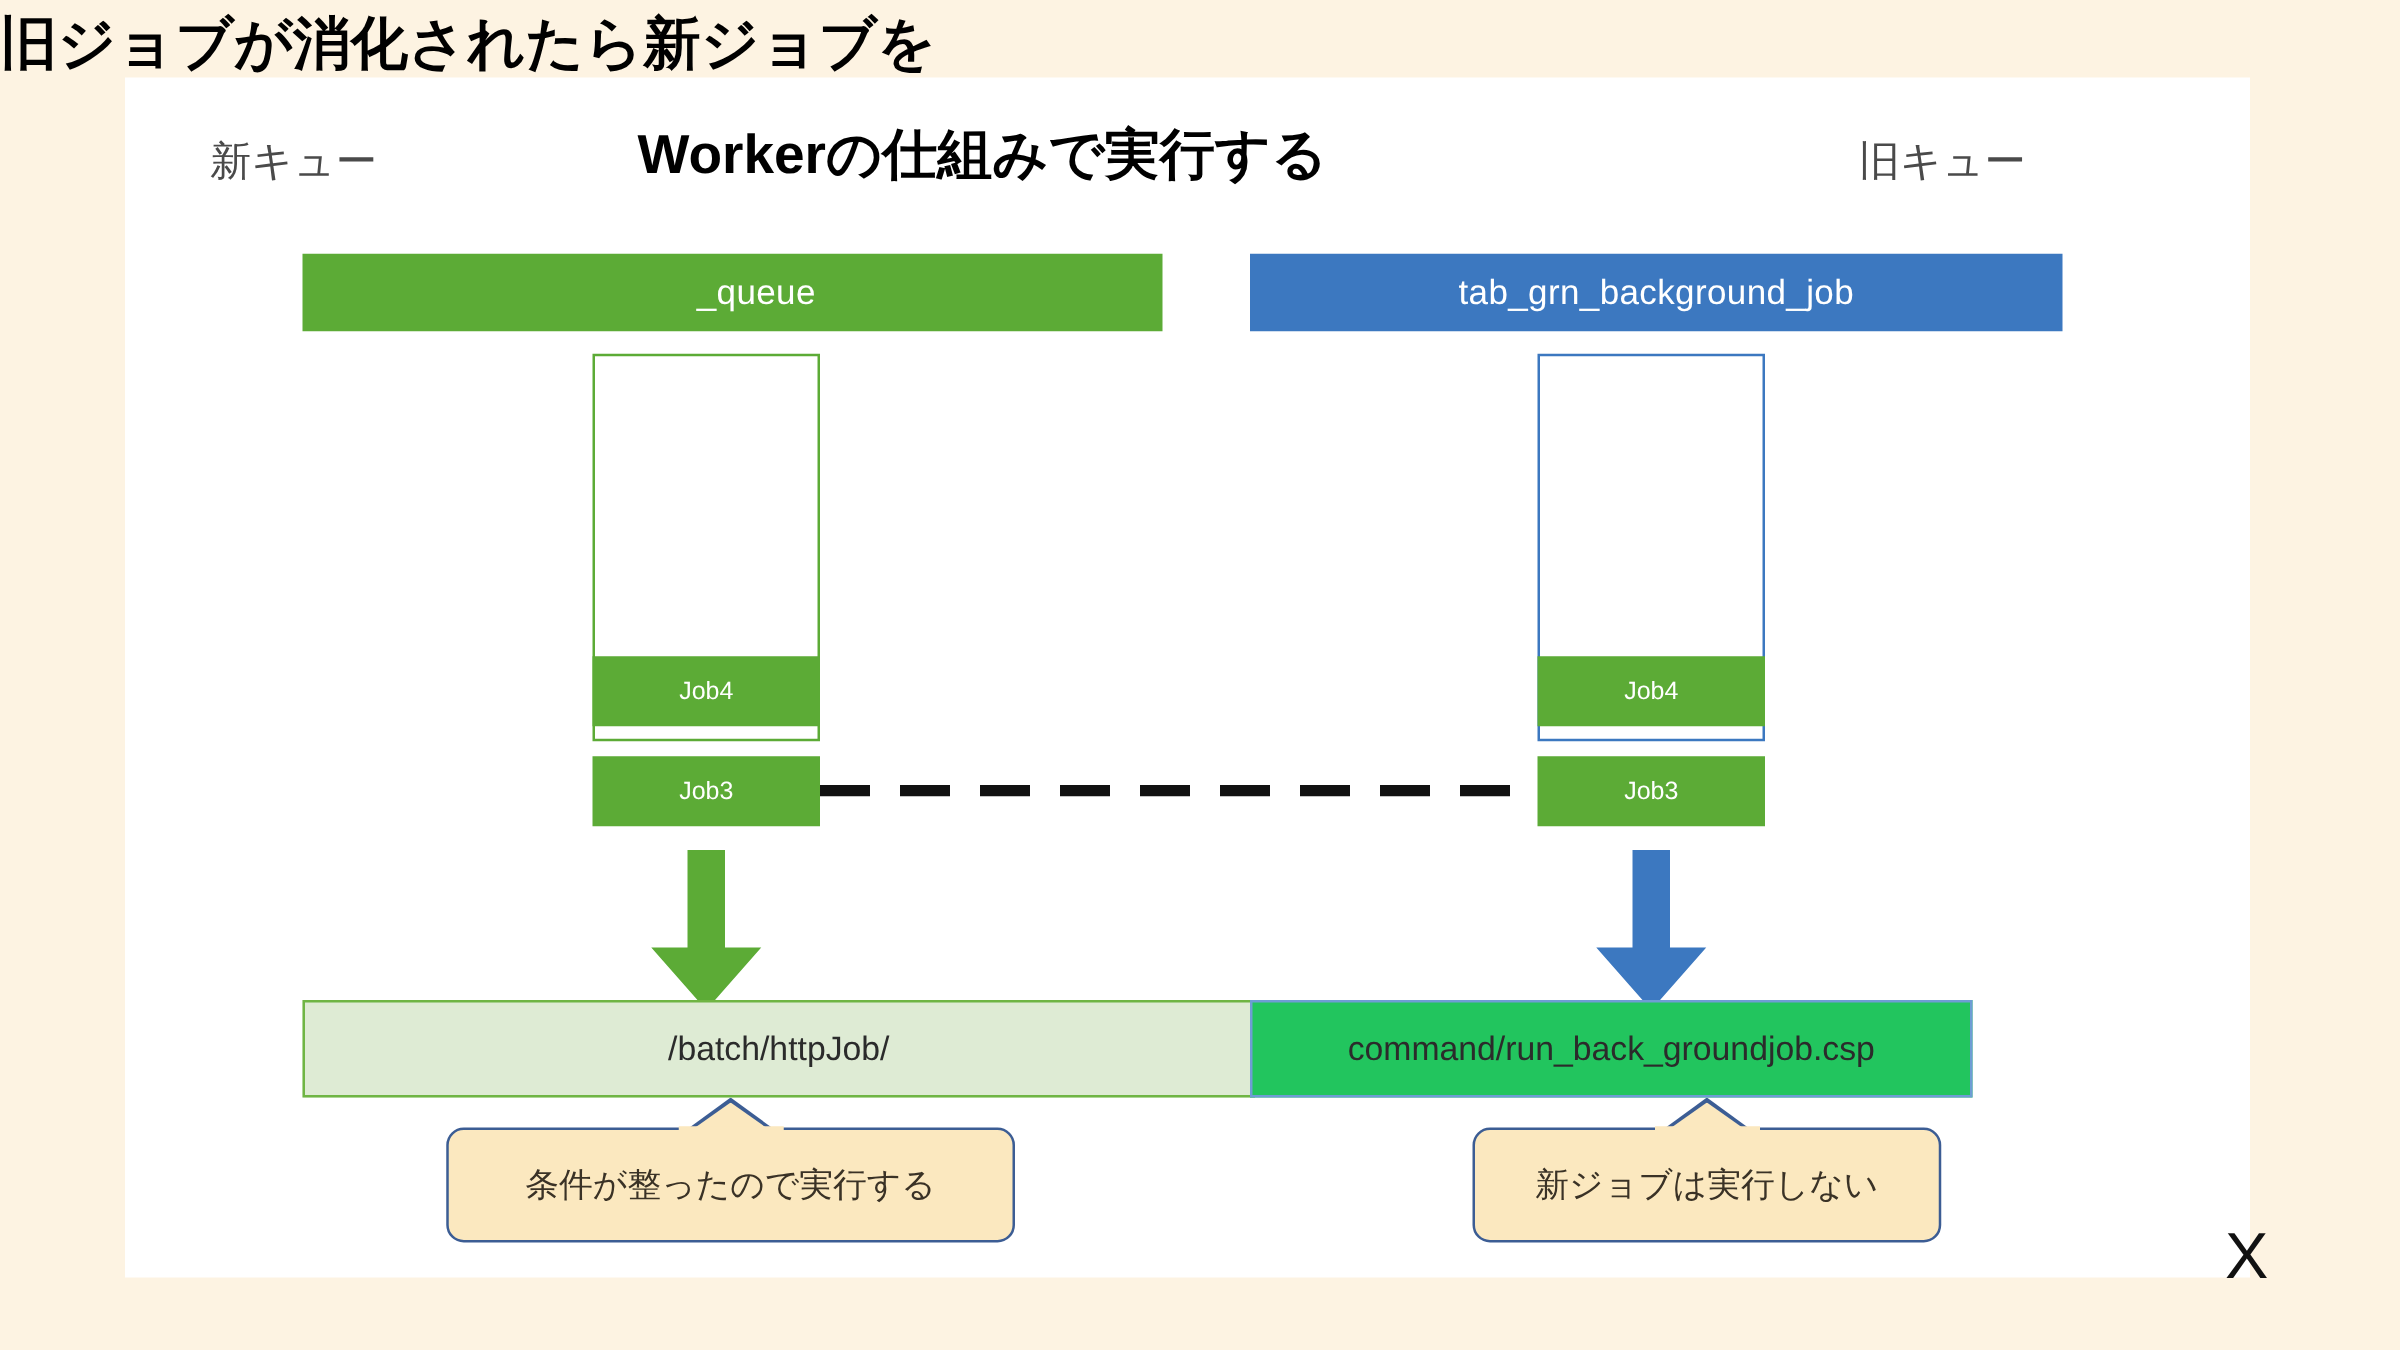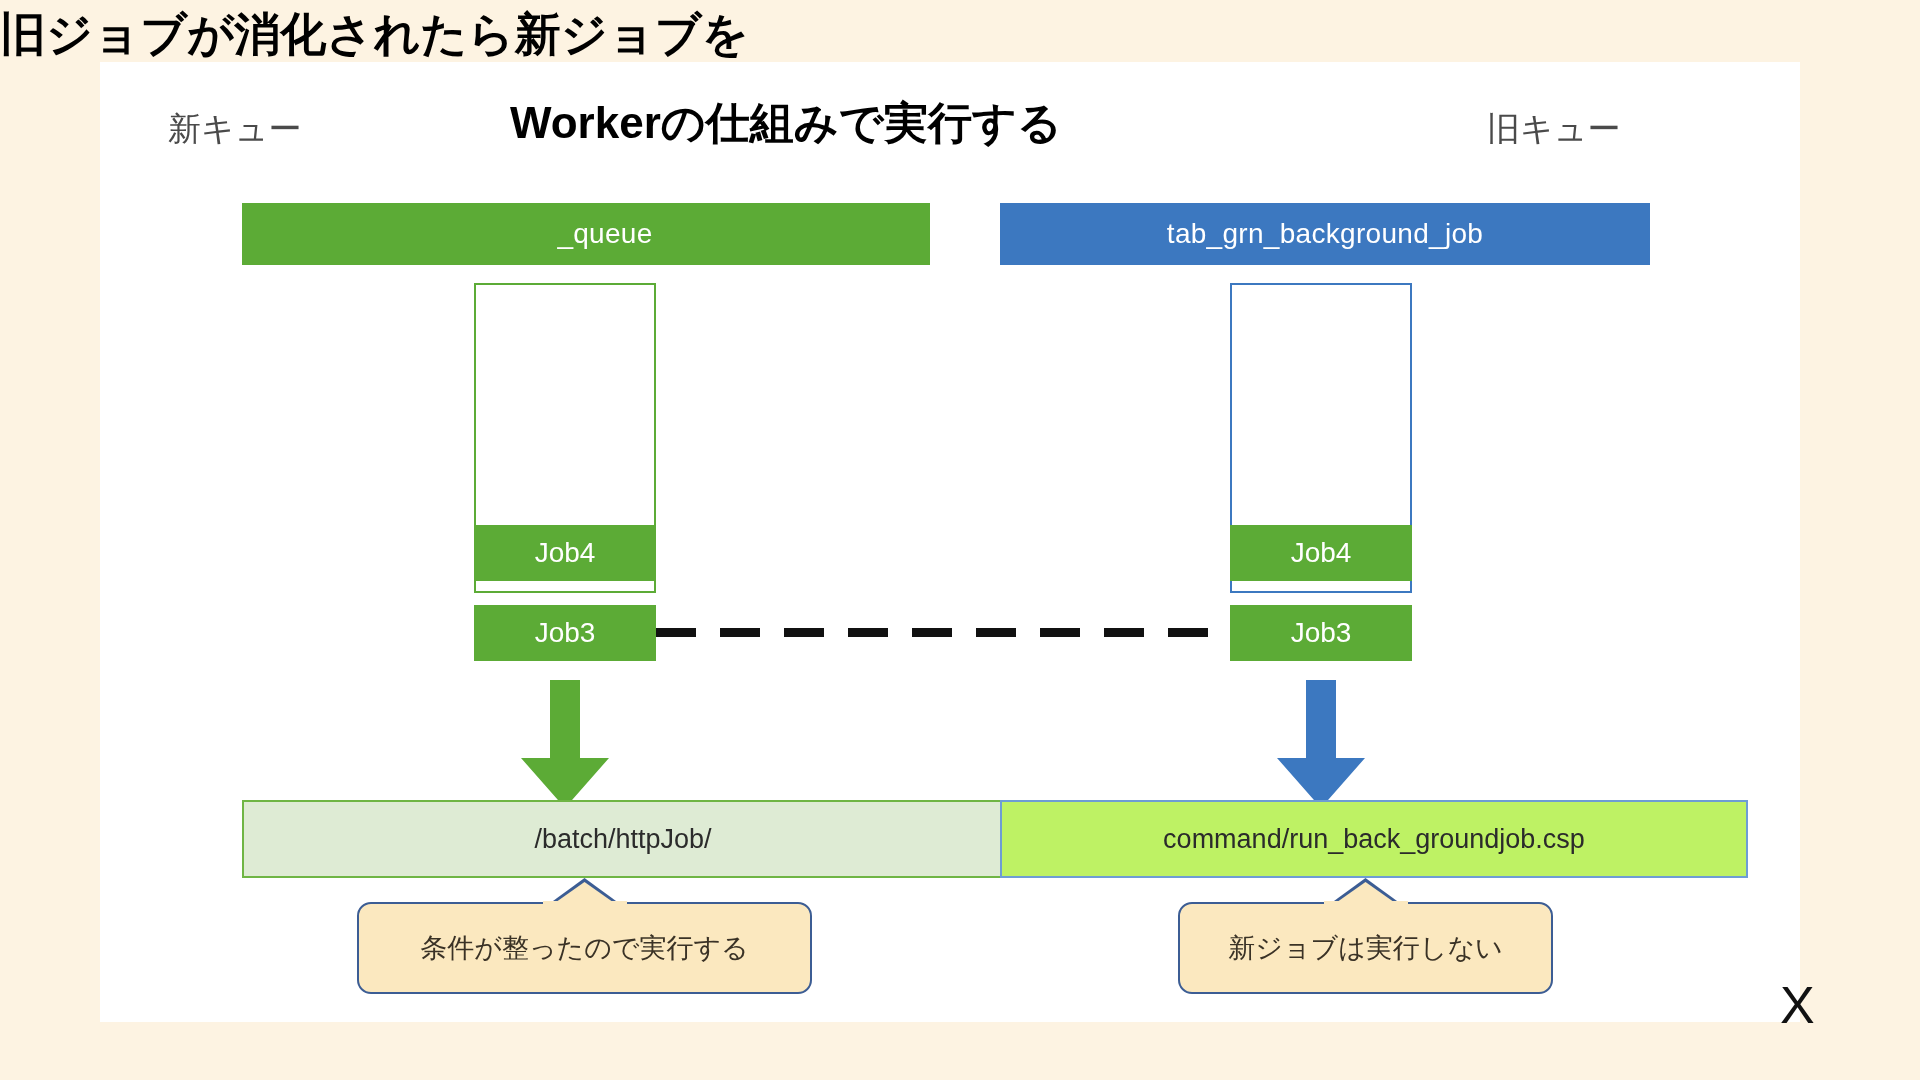--- a/index.html
+++ b/index.html
@@ -55,21 +55,21 @@
   }
   #body-new{left:474px;top:283px;height:310px;border:2px solid #5CAB36;}
   #body-old{left:1230px;top:283px;height:310px;border:2px solid #3C78C0;}
   
   .job-block{
     position:absolute;
     width:182px;height:56px;
     background:#5CAB36;
     color:#ffffff;
     display:flex;align-items:center;justify-content:center;
-    font-size:28px;
+    font-size:20px;
     box-sizing:border-box;
   }
   #job4-new{left:474px;top:525px;}
   #job4-old{left:1230px;top:525px;}
   #job3-new{left:474px;top:605px;}
   #job3-old{left:1230px;top:605px;}
   
   #dashed-link{
     position:absolute;
     left:656px;top:628px;
@@ -84,21 +84,21 @@
   
   .endpoint{
     position:absolute;
     height:78px;
     display:flex;align-items:center;justify-content:center;
     font-size:27px;
     color:#2b2b2b;
     box-sizing:border-box;
   }
   #endpoint-new{left:242px;top:800px;width:762px;background:#DEEBD4;border:2px solid #6FB544;}
-  #endpoint-old{left:1000px;top:800px;width:748px;background:#bef264;border:2px solid #6E9DD4;}
+  #endpoint-old{left:1000px;top:800px;width:578px;background:#22c55e;border:2px solid #6E9DD4;}
   
   .callout{
     position:absolute;
     height:92px;
     background:#FBE8BF;
     border:2px solid #3C5D94;
     border-radius:14px;
     display:flex;align-items:center;justify-content:center;
     font-size:27px;
     color:#3a3226;

